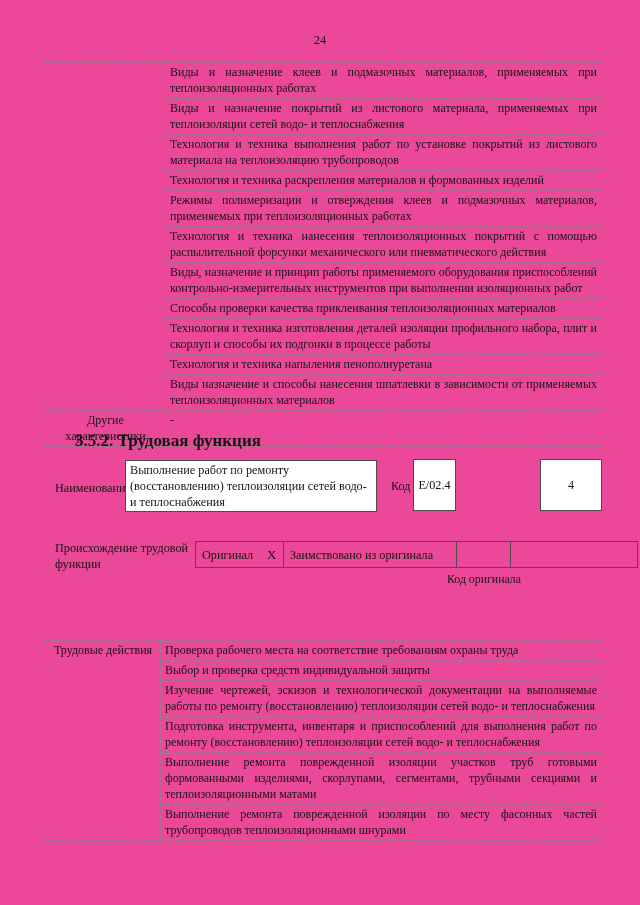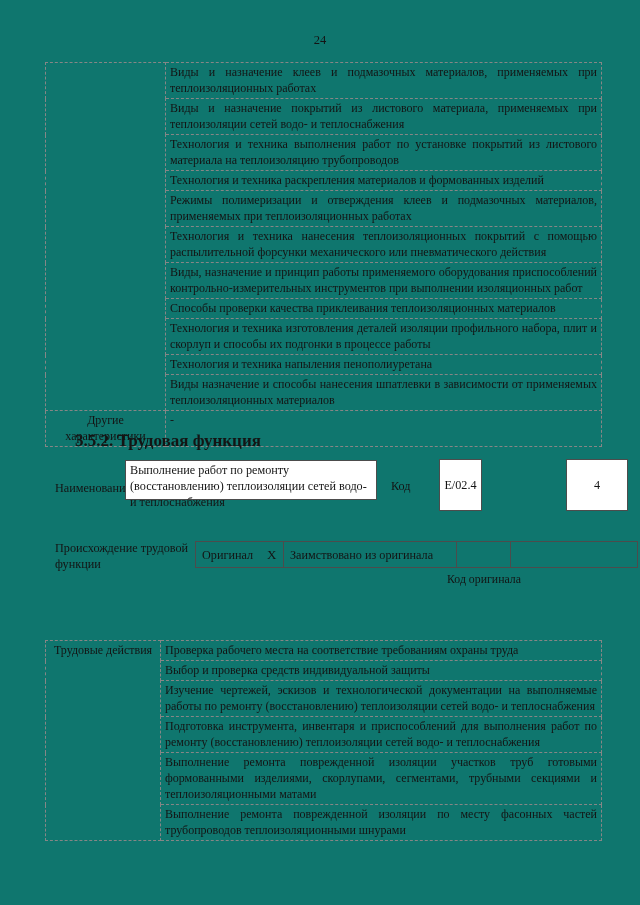--- a/index.html
+++ b/index.html
@@ -3,21 +3,21 @@
 <meta charset="utf-8">
 <style>
   * { margin:0; padding:0; box-sizing:border-box; }
   html,body { background:#ffffff; }
   body {
     width:640px; height:905px;
     font-family:"Liberation Serif","DejaVu Serif",serif;
     color:#141414;
   }
   .page {
-    position:relative; width:640px; height:905px; background:#0f766e; overflow:hidden;
+    position:relative; width:640px; height:905px; background:#ec4899; overflow:hidden;
   }
   .pagenum {
     position:absolute; top:33px; left:0; width:640px;
     text-align:center; font-size:12.5px;
   }
   
   table { border-collapse:collapse; table-layout:fixed; }
   .scan-tbl { position:absolute; left:45px; width:556px; }
   .scan-tbl td {
     border:1px dashed #868686;
@@ -32,21 +32,21 @@
     position:absolute; left:55px; top:431px;
     font-size:17px; font-weight:bold;margin-left:20px;
   }
   
   .fieldlabel { position:absolute; font-size:12.2px; }
   .solidbox {
     position:absolute; border:1px solid #4c4c4c; background:#fff;
     font-size:12.2px; line-height:16px;
   }
   .namebox { padding:1px 4px; }
-  .centerbox { display:flex; align-items:center; justify-content:center;margin-left:26px; }
+  .centerbox { display:flex; align-items:center; justify-content:center; }
   .levellabel {
     position:absolute; font-size:11.8px; line-height:14.5px;
   }
   
   .origin-tbl { position:absolute; left:195px; top:541px; width:442px; }
   .origin-tbl td {
     border:1px solid #4c4c4c;
     font-size:12.2px; line-height:16px;
     padding:3px 6px; vertical-align:middle; height:26px;
   }
@@ -106,21 +106,21 @@
     <tr>
       <td class="lbl">Другие характеристики</td>
       <td class="content">-</td>
     </tr>
   </tbody>
     </table>
 
   <div class="heading">3.5.2. Трудовая функция</div>
 
   <div class="fieldlabel" style="left:55px; top:481px">Наименование</div>
-  <div class="solidbox namebox" style="left:125px; top:460px; width:252px; height:40px">Выполнение работ по ремонту (восстановлению) теплоизоляции сетей водо- и теплоснабжения</div>
+  <div class="solidbox namebox" style="left:125px; top:460px; width:252px; height:52px">Выполнение работ по ремонту (восстановлению) теплоизоляции сетей водо- и теплоснабжения</div>
 
   <div class="fieldlabel" style="left:391px; top:479px">Код</div>
   <div class="solidbox centerbox" style="left:413px; top:459px; width:43px; height:52px">E/02.4</div>
 
   <div class="solidbox centerbox" style="left:540px; top:459px; width:62px; height:52px">4</div>
 
   <div class="fieldlabel" style="left:55px; top:541px; width:150px; line-height:15.5px">Происхождение трудовой функции</div>
 
   <table class="origin-tbl">
     <colgroup>

